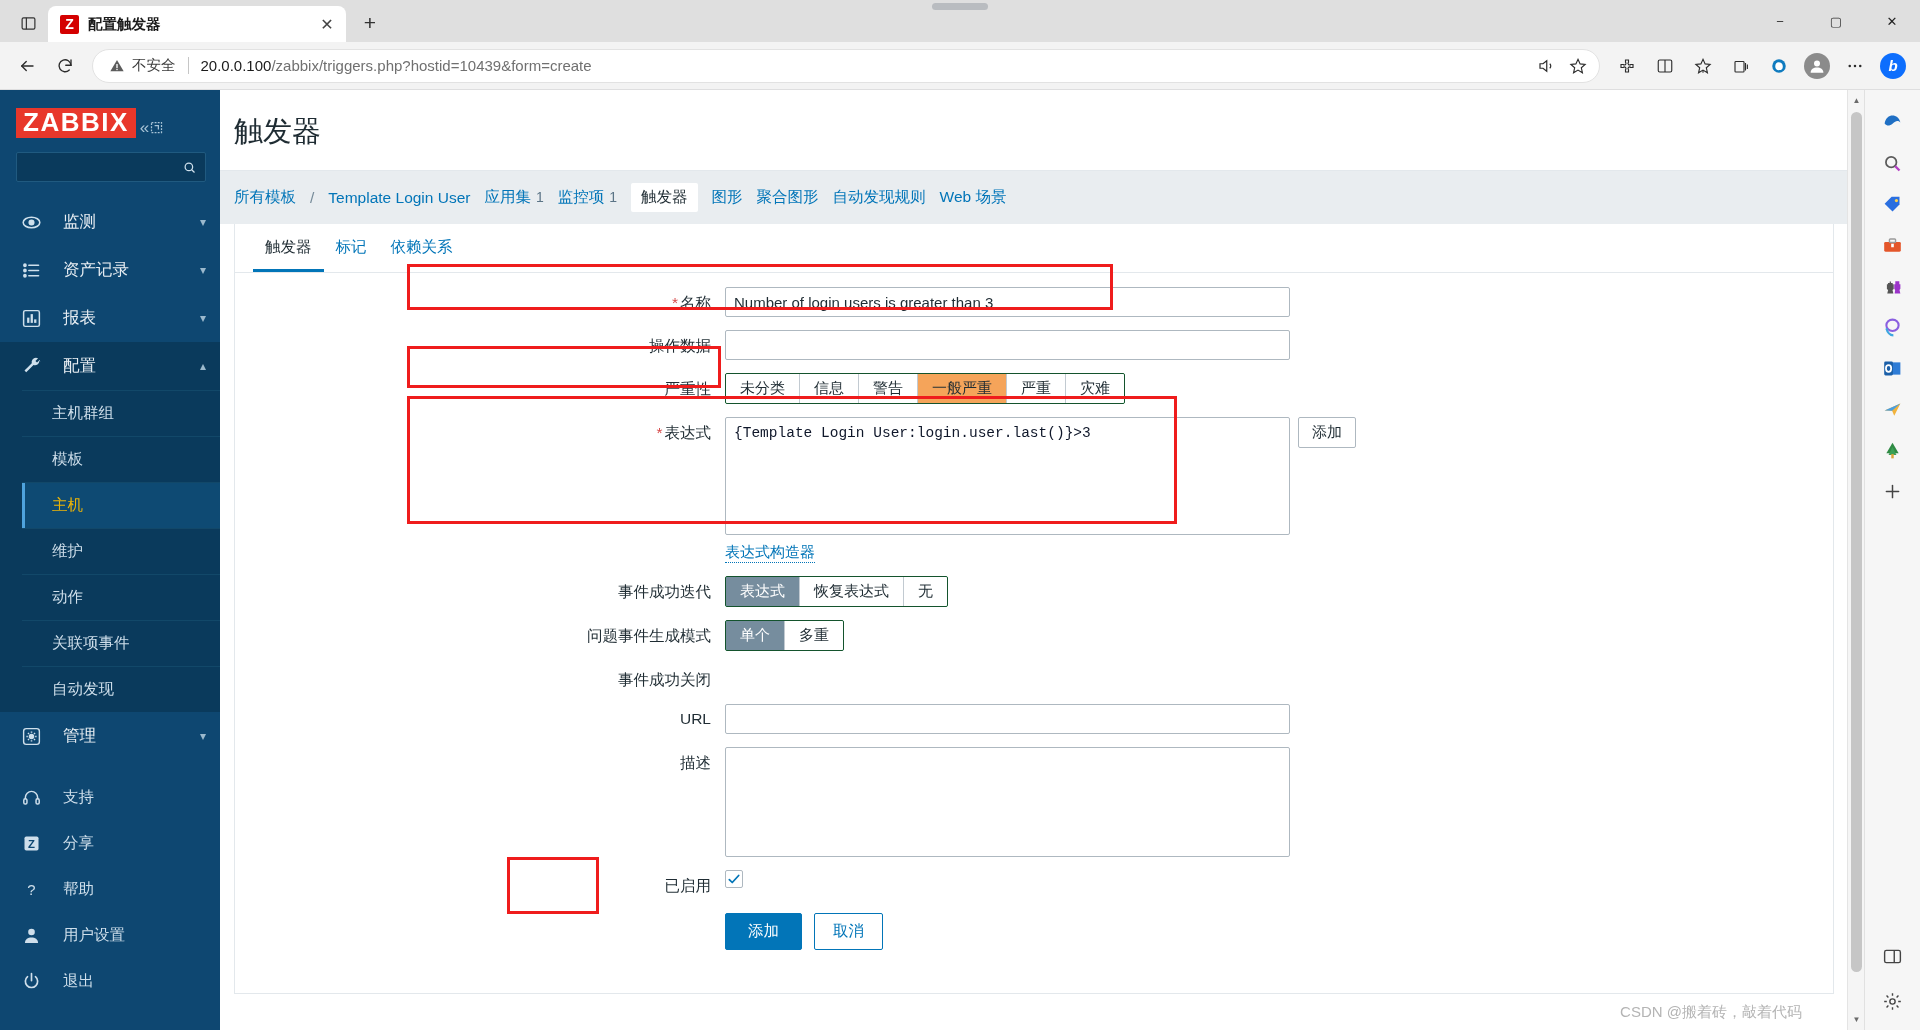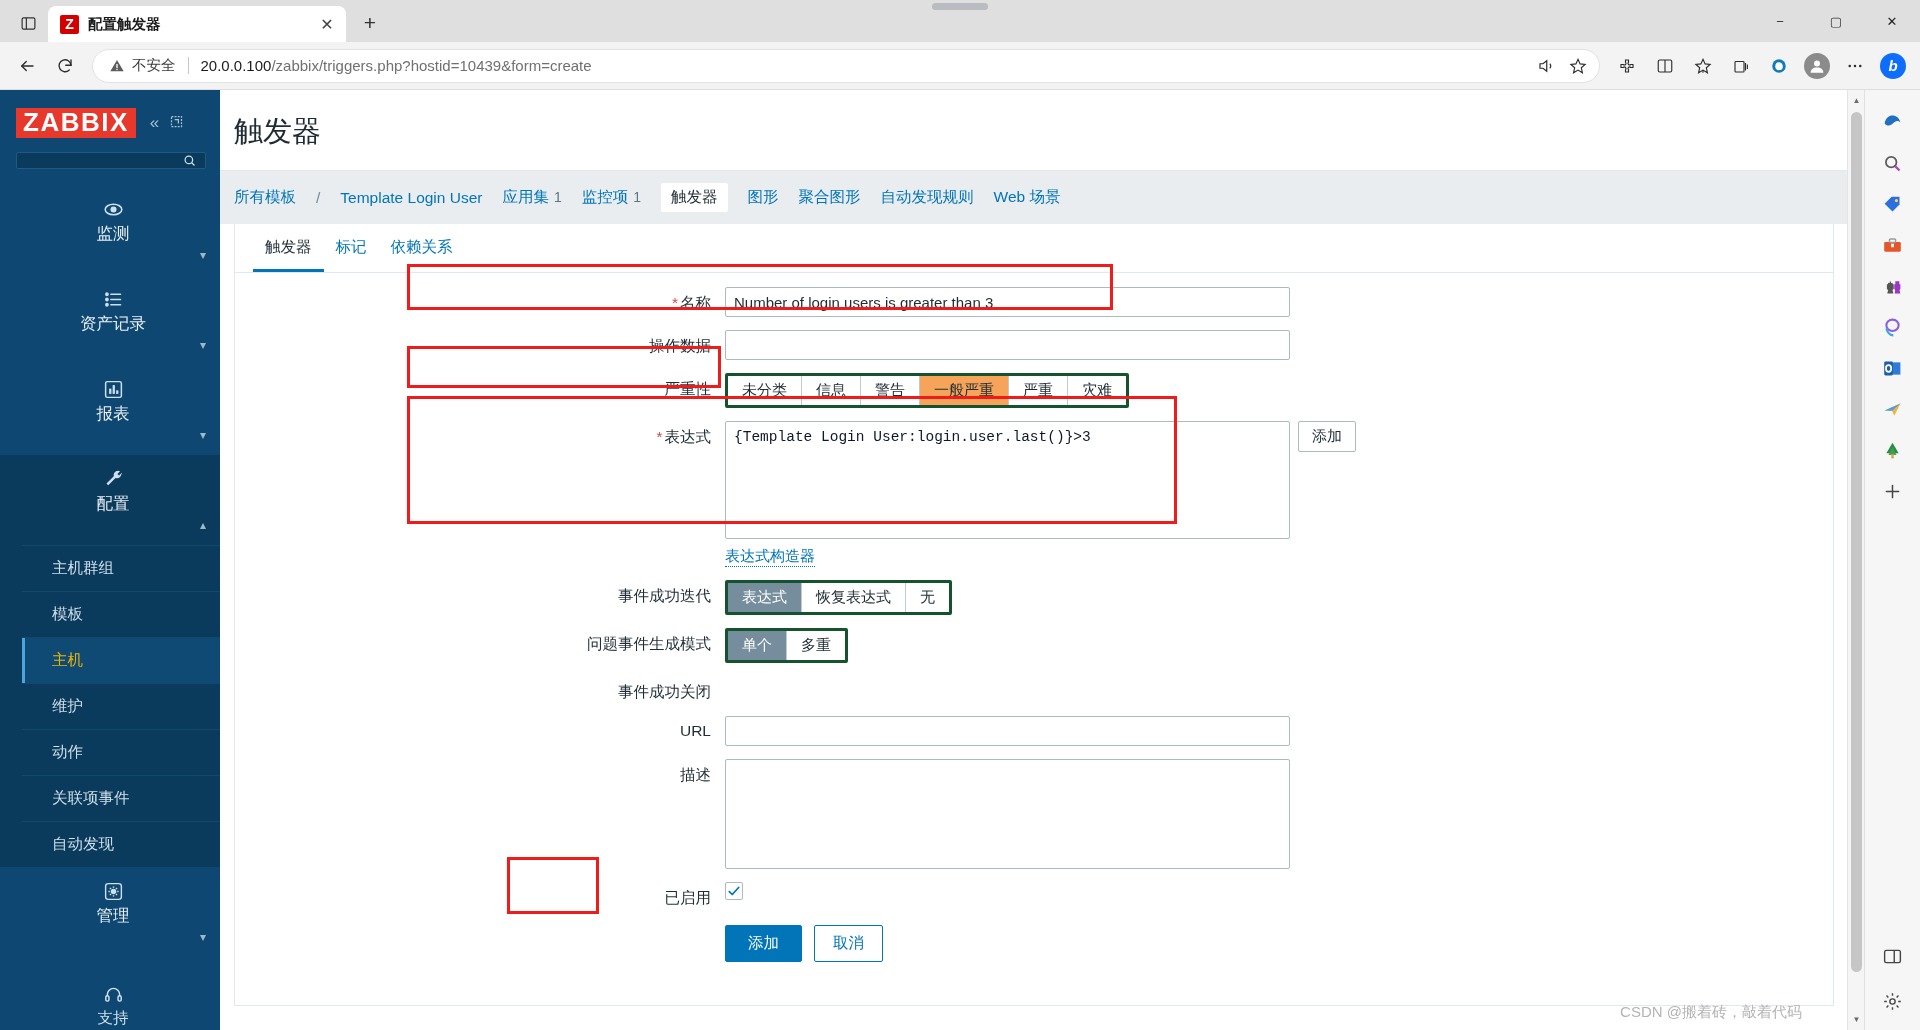--- a/index.html
+++ b/index.html
@@ -76,37 +76,37 @@
   }
 
   
   .viewport { flex: 1; display: flex; position: relative; background: #fff; overflow: hidden; }
 
   
   .zbx-sidebar {
     width: 220px; background: #0e4771; color: #fff; flex: 0 0 220px;
     display: flex; flex-direction: column; padding-top: 4px; position: relative;
   }
-  .zbx-logo-row { display: flex; align-items: center; padding: 14px 14px 10px 16px; gap: 10px; }
+  .zbx-logo-row { display: flex; align-items: flex-end; padding: 14px 14px 10px 16px; gap: 0; }
   .zbx-logo {
     background: #e8372b; color: #fff; font-weight: bold; font-size: 26px;
     letter-spacing: 1.5px; padding: 1px 7px 2px 7px; line-height: 1.05;
   }
   .collapse-ico { color: #a7c3d6; font-size: 17px; margin-left: 4px; }
   .expand-ico { color: #a7c3d6; font-size: 14px; }
   .zbx-search {
     margin: 4px 14px 16px 16px; height: 30px; background: #0a3a5c;
     border: 1px solid #205a80; border-radius: 2px; display: flex;
     align-items: center; padding: 0 8px;
   }
   .zbx-search svg { width: 15px; height: 15px; margin-left: auto; }
   .zbx-menu { display: flex; flex-direction: column; }
   .zbx-item {
-    display: flex; align-items: center; gap: 3px; padding: 13px 14px 13px 20px;
-    font-size: 16.5px; color: #e8eef3; flex-direction: column;
+    display: flex; align-items: center; gap: 21px; padding: 13px 14px 13px 20px;
+    font-size: 16.5px; color: #e8eef3;
   }
   .zbx-item .ico { width: 22px; height: 22px; display: flex; align-items: center; justify-content: center; color: #cfe0ec; }
   .zbx-item .ico svg { width: 21px; height: 21px; }
   .zbx-item .chev { margin-left: auto; font-size: 12px; color: #9bb9cd; }
   .zbx-item.active { background: #0a3a5c; }
   .zbx-sub { background: #0a3a5c; padding-left: 22px; }
   .zbx-subitem {
     display: block; padding: 12px 10px 12px 30px; font-size: 15.5px; color: #cfdfeb;
     border-top: 1px solid #124869; position: relative;
   }
@@ -118,21 +118,21 @@
   .zbx-bottom .zbx-item { padding-top: 12px; padding-bottom: 12px; font-size: 15.5px; color: #cfdfeb; }
 
   
   .zbx-main { flex: 1; background: #ffffff; overflow: hidden; position: relative; display: flex; flex-direction: column; }
   .page-head {
     padding: 22px 28px 18px 14px; border-bottom: 1px solid #e3e8ec;
   }
   .page-title { font-size: 29px; color: #1f2c33; font-weight: normal; }
   .crumbbar {
     background: #e9edf0; padding: 12px 14px; display: flex; align-items: center;
-    gap: 20px; font-size: 15.5px; flex-wrap: nowrap;
+    gap: 14px; font-size: 15.5px; flex-wrap: nowrap;
   }
   .crumb-link { color: #0275b8; }
   .crumb-sep { color: #768b99; }
   .crumb-tab { color: #0275b8; display: flex; align-items: baseline; gap: 5px; }
   .crumb-tab .cnt { color: #5b7486; font-size: 14px; }
   .crumb-tab.sel {
     background: #ffffff; color: #1f2c33; padding: 4px 10px; border-radius: 2px;
   }
 
   .form-wrap { background: #fff; margin: 0; padding: 0; flex: 1; overflow: hidden; }
@@ -149,21 +149,21 @@
     width: 490px; text-align: right; padding-right: 14px; font-size: 15.5px;
     color: #1f2c33; padding-top: 6px; flex: 0 0 490px; white-space: nowrap;
   }
   .req { color: #d64949; margin-right: 2px; }
   .row-field { display: flex; align-items: flex-start; gap: 8px; }
   .inp {
     width: 565px; height: 30px; border: 1px solid #aeb8c0; background: #fff;
     font-size: 15px; color: #1f2c33; padding: 0 8px; font-family: "Liberation Sans", sans-serif;
     border-radius: 2px;
   }
-  .seg { display: flex; border: 3px solid #14532d; border-radius: 2px; overflow: hidden; background: #22c55e; }
+  .seg { display: flex; border: 1px solid #14532d; border-radius: 2px; overflow: hidden; background: #22c55e; }
   .seg > div {
     padding: 5px 14px; font-size: 15px; color: #1f2c33; border-right: 1px solid #c2cad1;
     background: #fff; min-width: 40px; text-align: center;
   }
   .seg > div:last-child { border-right: none; }
   .seg > div.sel-orange { background: #f5a45a; color: #1f2c33; }
   .seg > div.sel-gray { background: #768d9e; color: #ffffff; }
   .ta {
     width: 565px; border: 1px solid #aeb8c0; background: #fff; resize: none;
     font-family: "Liberation Mono", monospace; font-size: 14.5px; color: #0f172a;

